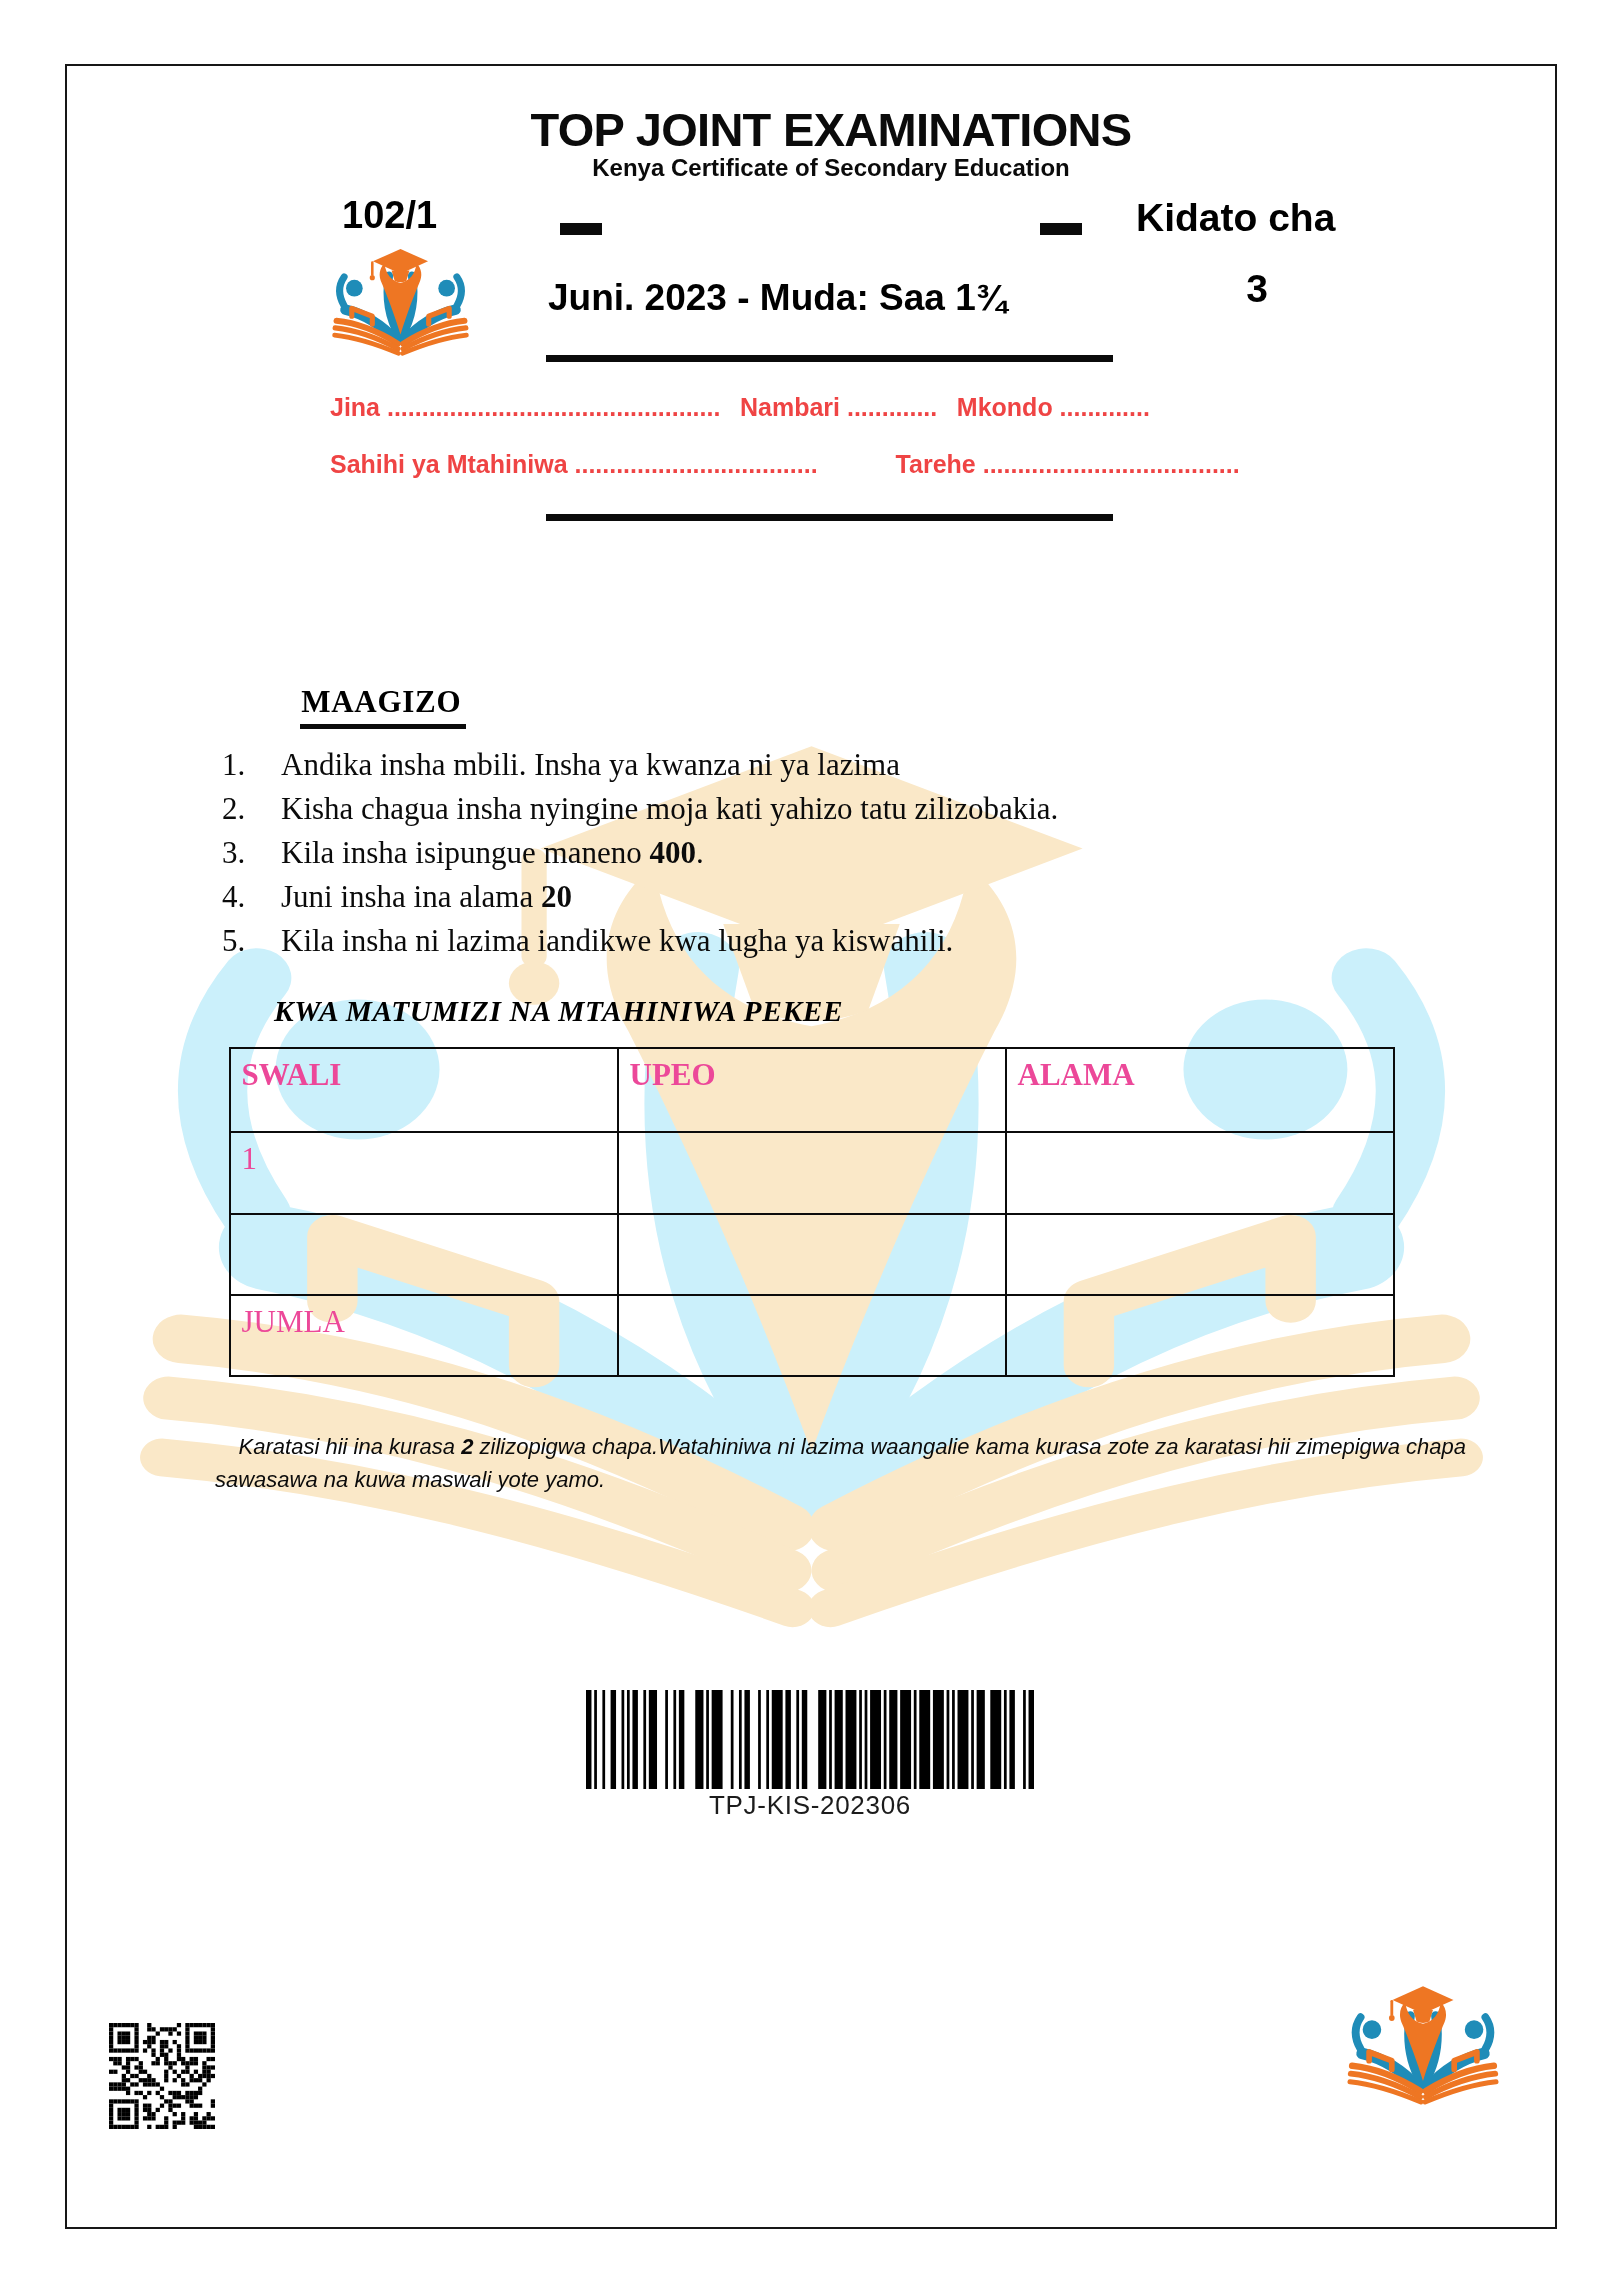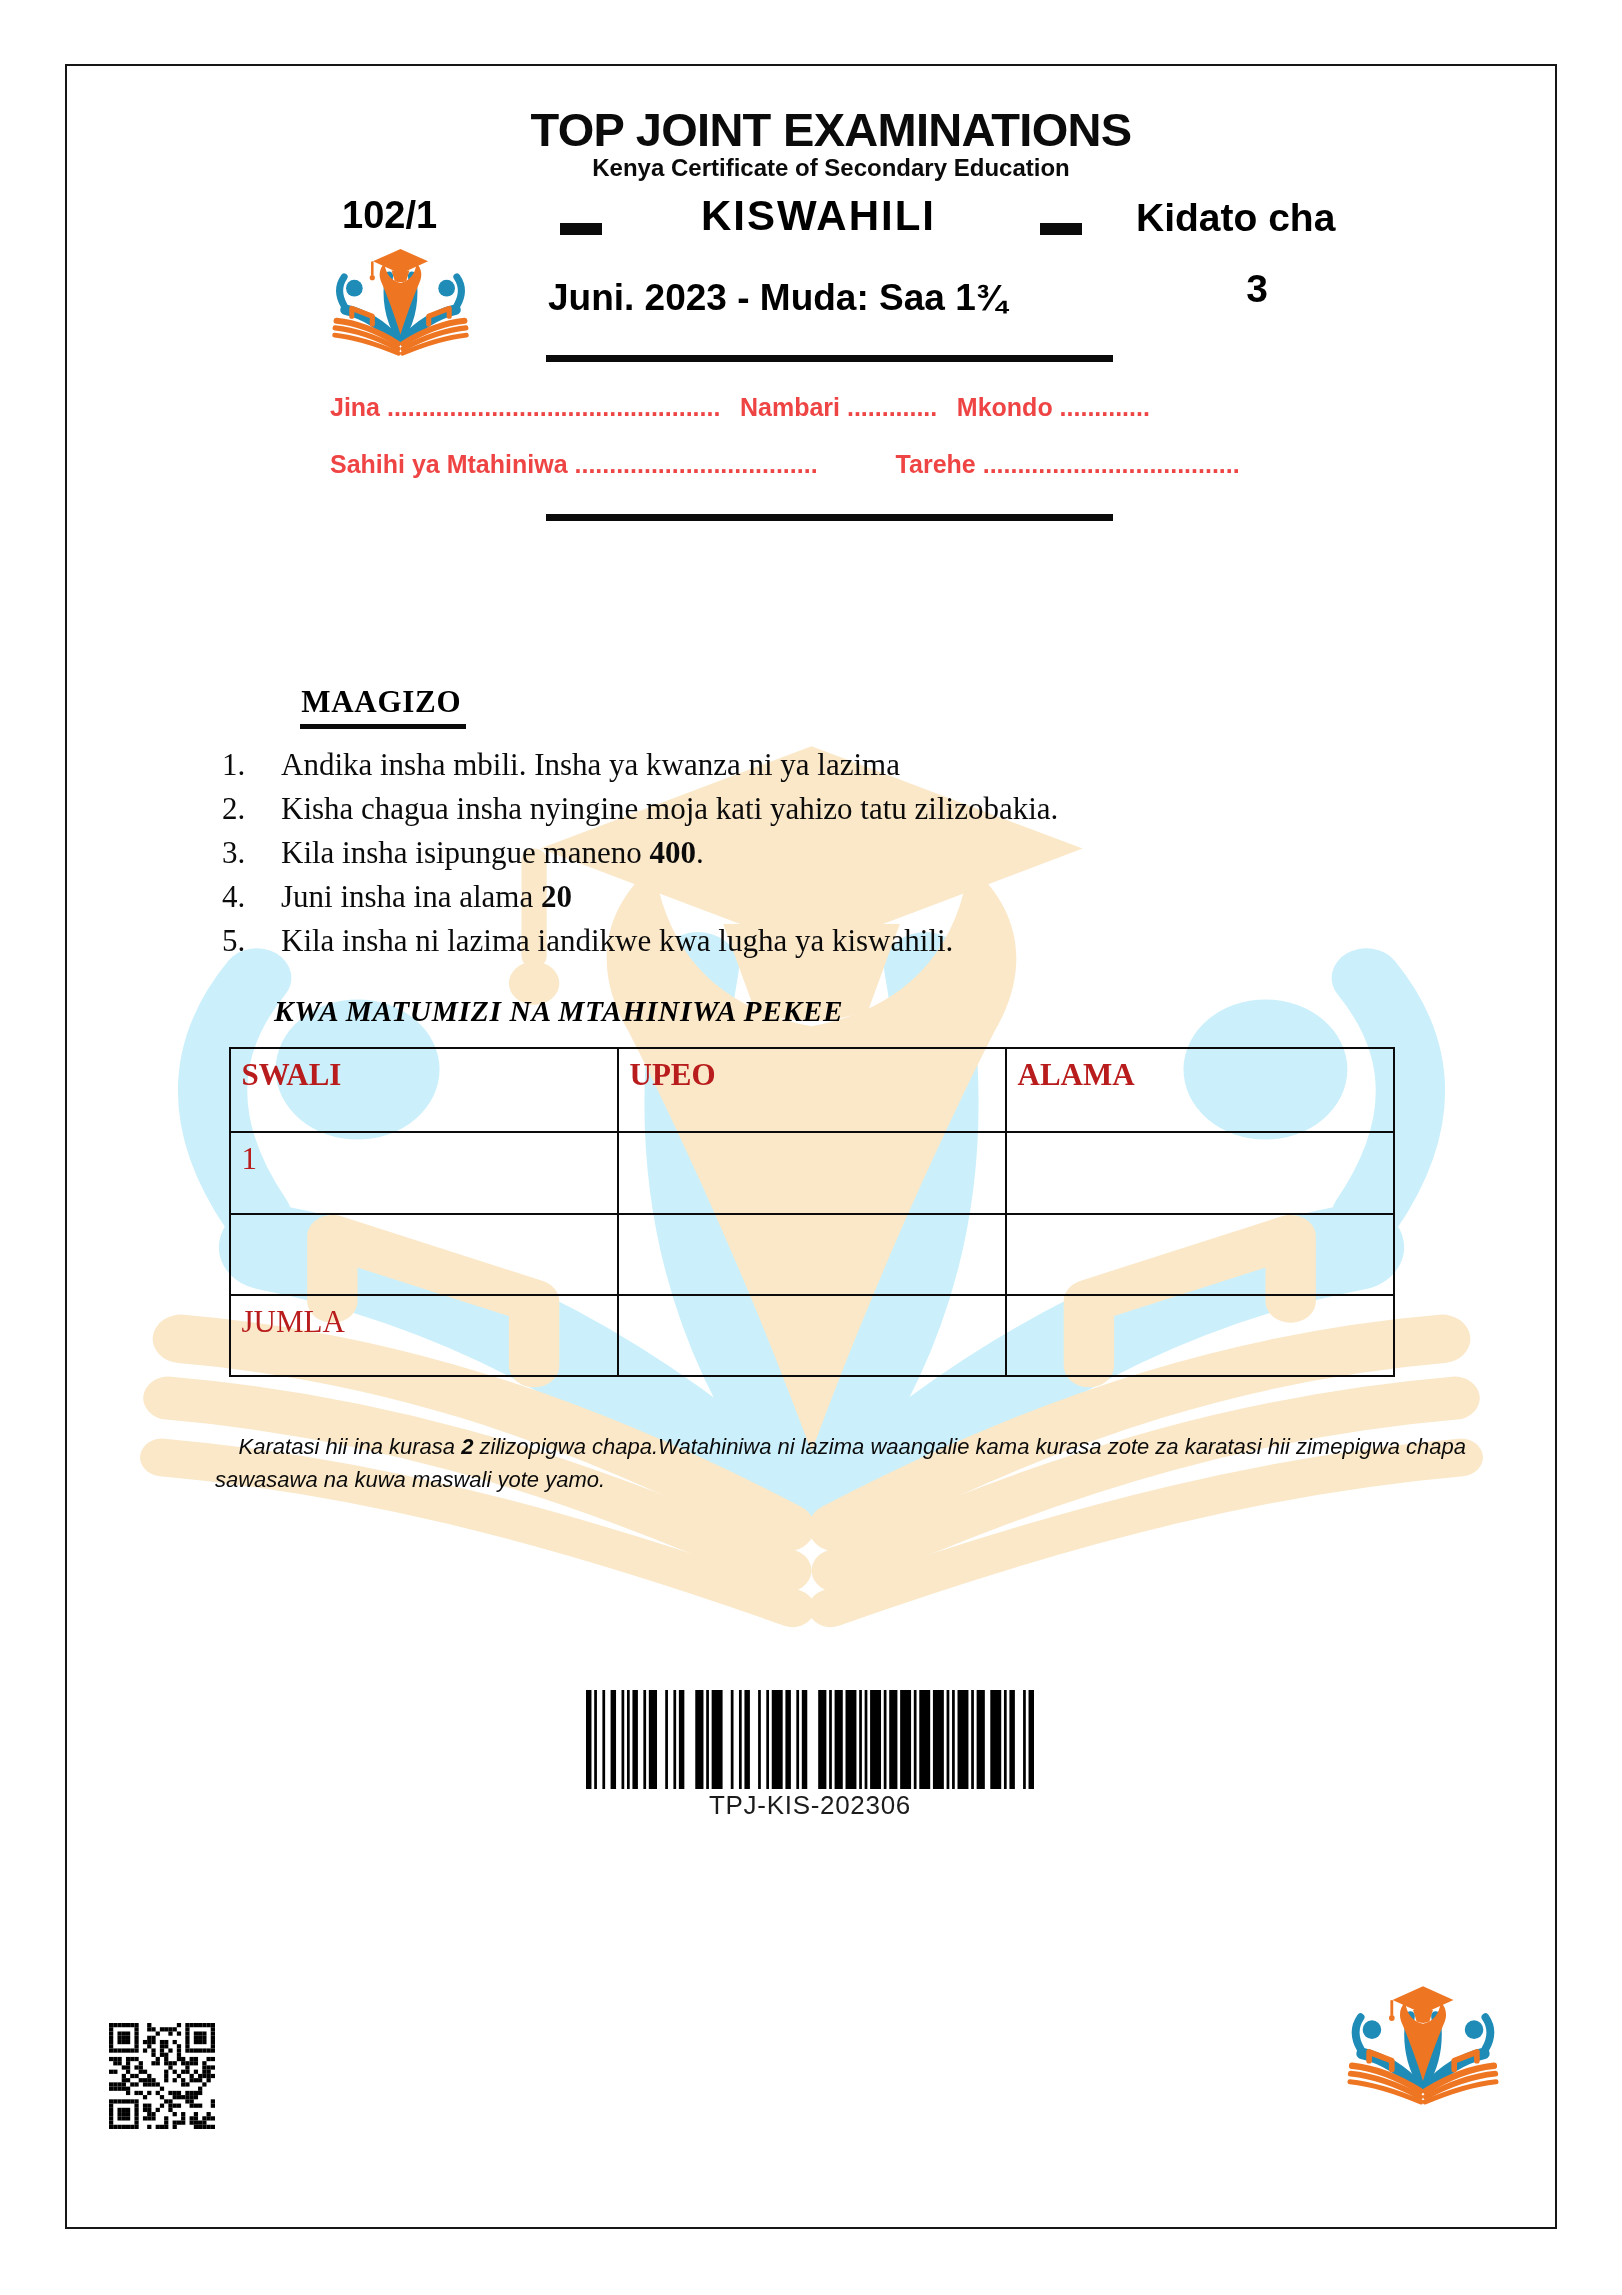--- a/index.html
+++ b/index.html
@@ -61,21 +61,21 @@
   .instruction-number{width:59px;flex:0 0 59px;}
   .bold-part{font-weight:bold;}
   
   .marks-caption{
     left:226px;top:995px;font-family:"Liberation Serif",serif;
     font-size:29.4px;font-weight:bold;font-style:italic;letter-spacing:0.7px;margin-left:48px;
   }
   .marks-table{
     left:229px;top:1047px;width:1166px;height:330px;
     border-collapse:collapse;table-layout:fixed;
-    font-family:"Liberation Serif",serif;font-size:31px;color:#b91c1c;
+    font-family:"Liberation Serif",serif;font-size:31px;color:#ec4899;
     background:transparent;
   }
   .marks-table th,.marks-table td{
     border:2.6px solid #0b0b0b;vertical-align:top;text-align:left;
     padding:7.9px 0 0 10.5px;background:transparent;
   }
   .marks-table th{font-weight:bold;height:72px;}
   .marks-table td{height:69px;font-weight:normal;}
   
   .note-paragraph{
@@ -140,21 +140,20 @@
       </svg>
   </div>
 
   <div class="content">
     <div class="abs page-border"></div>
 
     <div class="abs org-name">TOP JOINT EXAMINATIONS</div>
     <div class="abs cert-line">Kenya Certificate of Secondary Education</div>
     <div class="abs paper-code">102/1</div>
     <div class="abs dash-bar dash-1"></div>
-    <div class="abs subject-title">KISWAHILI</div>
     <div class="abs dash-bar dash-2"></div>
     <div class="abs class-label">Kidato cha</div>
     <div class="abs class-number">3</div>
     <div class="abs logo-header logo-strong">
       <svg viewBox="0 0 220 170" preserveAspectRatio="none">
           <use href="#tj-logo"></use>
         </svg>
     </div>
     <div class="abs session-line">Juni. 2023 - Muda: Saa 1¾</div>
 

